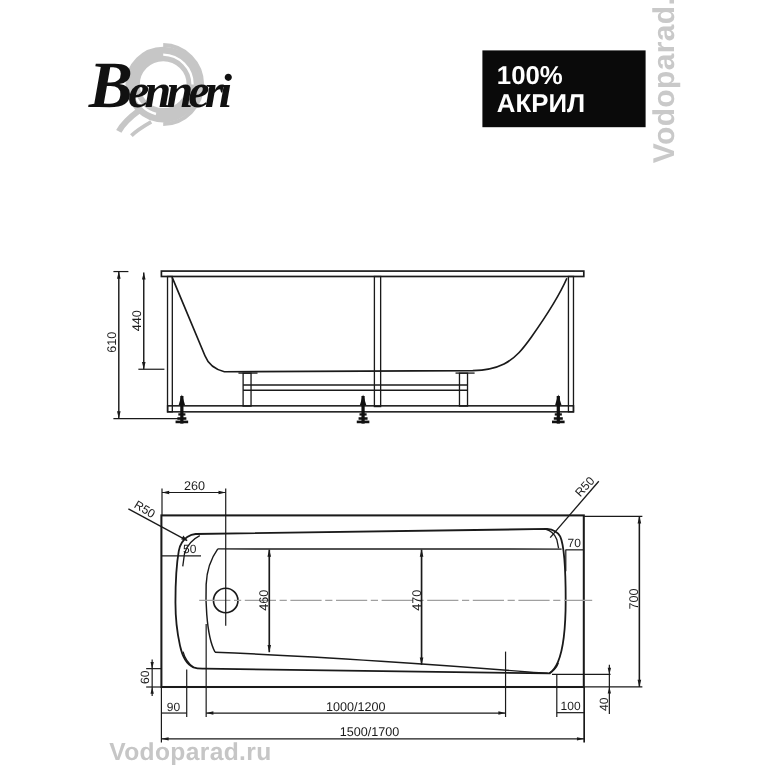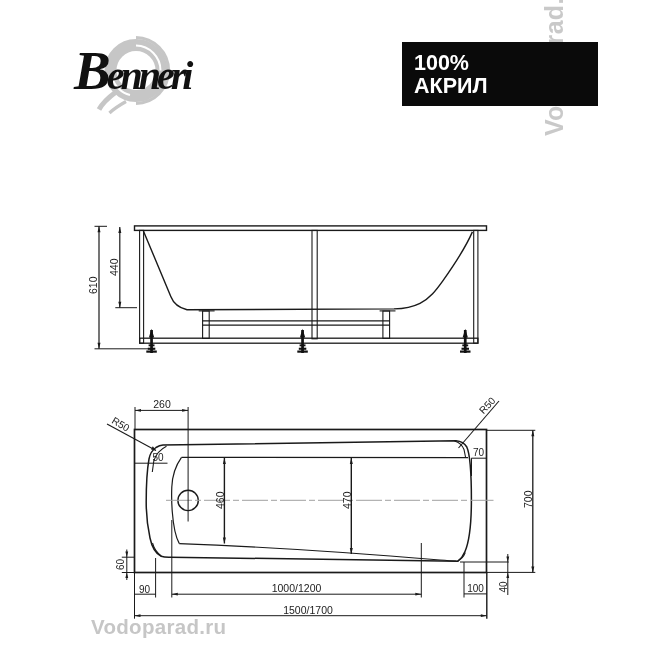--- a/index.html
+++ b/index.html
@@ -4,21 +4,21 @@
 <style>
   html,body{margin:0;padding:0;}
   body{width:650px;height:650px;background:#ffffff;position:relative;overflow:hidden;
        font-family:"Liberation Sans", sans-serif;}
   #wm-right{position:absolute;left:474px;top:56px;width:160px;height:0;
     transform:rotate(-90deg);transform-origin:center;
     font-weight:bold;font-size:25px;color:#c9c9c9;letter-spacing:0.3px;z-index:1;
     display:flex;align-items:center;}
   #wm-bottom{position:absolute;left:91px;top:614.5px;
     font-weight:bold;font-size:20.5px;color:#c6c6c6;letter-spacing:0.3px;z-index:1;}
-  #blackbox{position:absolute;left:402px;top:42px;width:196px;height:64px;
+  #blackbox{position:absolute;left:402px;top:42px;width:136px;height:64px;
     background:#0a0a0a;z-index:2;color:#ffffff;font-weight:bold;font-size:21.5px;
     line-height:23.5px;padding:9.5px 0 0 12px;box-sizing:border-box;}
   #logo{position:absolute;left:70px;top:25px;z-index:2;}
   #drawing{position:absolute;left:0;top:0;z-index:3;}
 </style>
 </head>
 <body>
 <div id="wm-right">Vodoparad.ru</div>
 <div id="wm-bottom">Vodoparad.ru</div>
 <div id="blackbox">100%<br>АКРИЛ</div>

